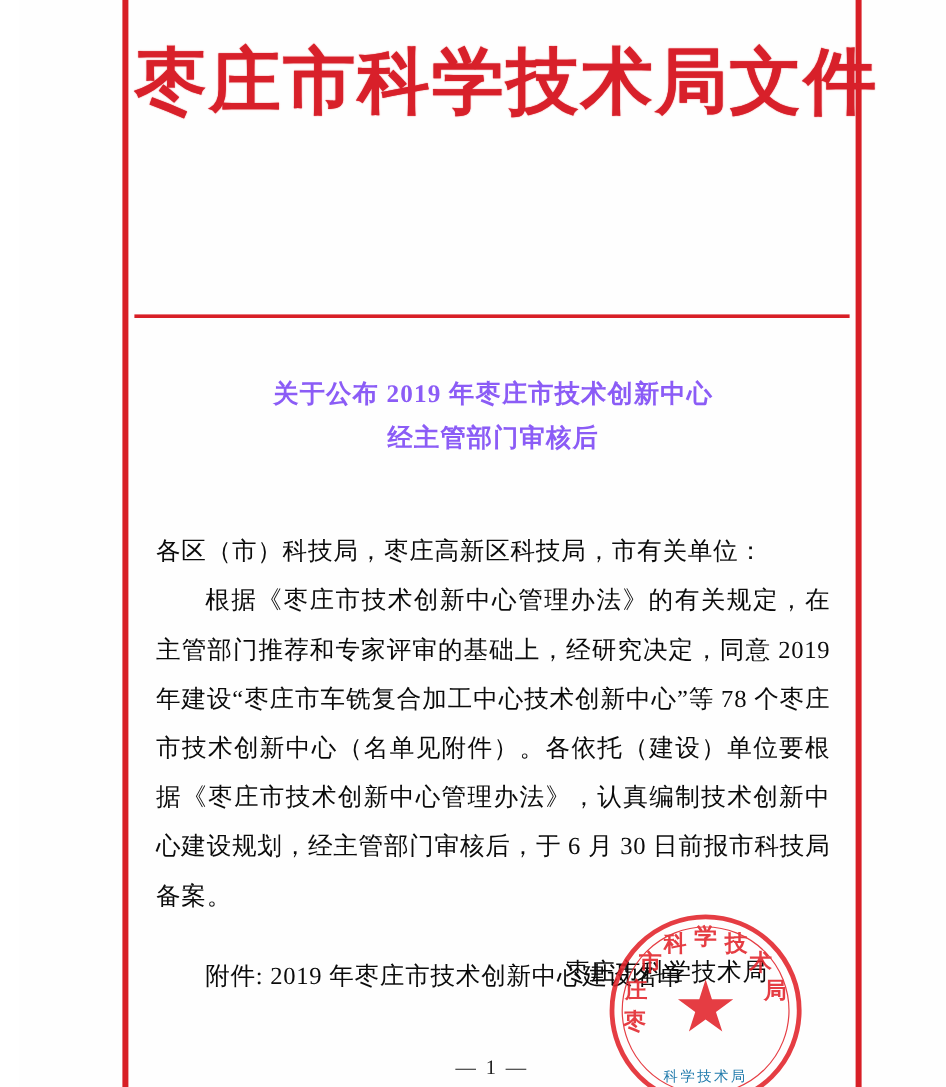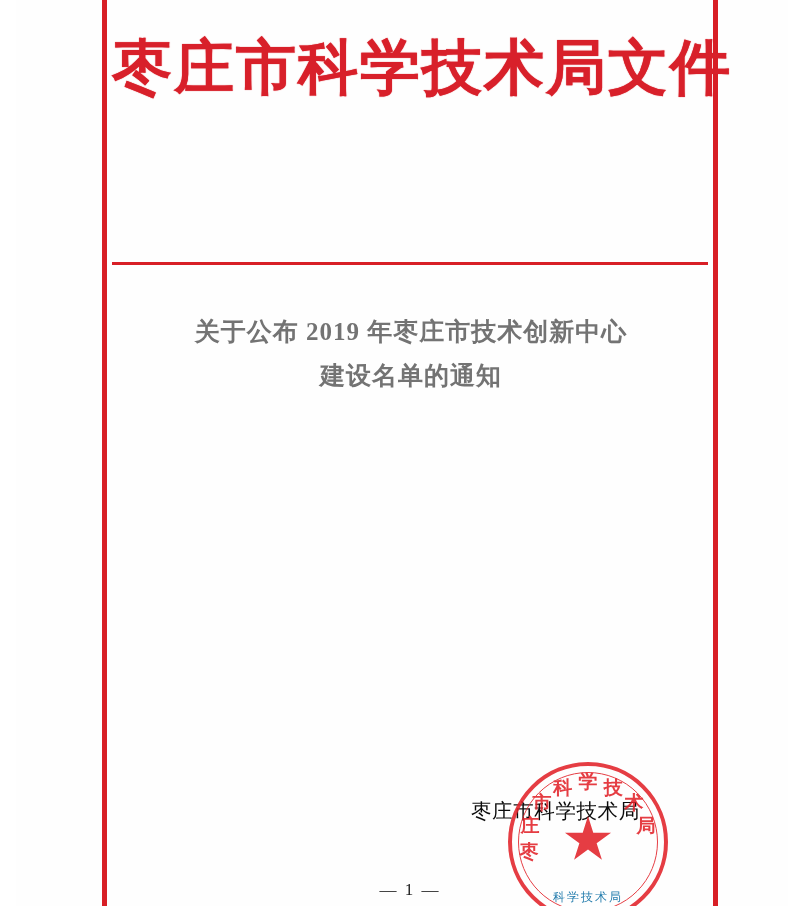--- a/index.html
+++ b/index.html
@@ -76,23 +76,23 @@
   }
 
   
   .doc-title {
     position: absolute;
     left: 130px;
     top: 310px;
     width: 530px;
     text-align: center;
     font-weight: bold;
-    font-size: 25px;
+    font-size: 21px;
     line-height: 1.75;
-    color: #737373;
+    color: #8b5cf6;
     letter-spacing: 1px;
   }
 
   
   .body-text {
     position: absolute;
     left: 114px;
     top: 440px;
     width: 562px;
     font-size: 20.5px;
@@ -204,23 +204,28 @@
 
   <div class="masthead">
     <div class="masthead-title">枣庄市科学技术局文件</div>
   </div>
 
 
   <div class="red-rule"></div>
 
   <div class="doc-title">
     <div>关于公布 2019 年枣庄市技术创新中心</div>
-    <div>建设名单的通知</div>
-  </div>
-
+    <div>经主管部门审核后</div>
+  </div>
+
+  <div class="body-text">
+    <p>各区（市）科技局，枣庄高新区科技局，市有关单位：</p>
+    <p class="p-indent">根据《枣庄市技术创新中心管理办法》的有关规定，在主管部门推荐和专家评审的基础上，经研究决定，同意 2019 年建设“枣庄市车铣复合加工中心技术创新中心”等 78 个枣庄市技术创新中心（名单见附件）。各依托（建设）单位要根据《枣庄市技术创新中心管理办法》，认真编制技术创新中心建设规划，经主管部门审核后，于 6 月 30 日前报市科技局备案。</p>
+    <p class="p-indent p-spaced">附件: 2019 年枣庄市技术创新中心建设名单</p>
+  </div>
 
   <div class="signature">
     <div>枣庄市科学技术局</div>
   </div>
 
   <div class="seal">
     <div class="seal-inner-ring"></div>
     <div class="seal-text">
       <div class="seal-char" style="transform: rotate(-100deg) translate(0,-60px) rotate(100deg);">枣</div>
       <div class="seal-char" style="transform: rotate(-75deg) translate(0,-60px) rotate(75deg);">庄</div>

